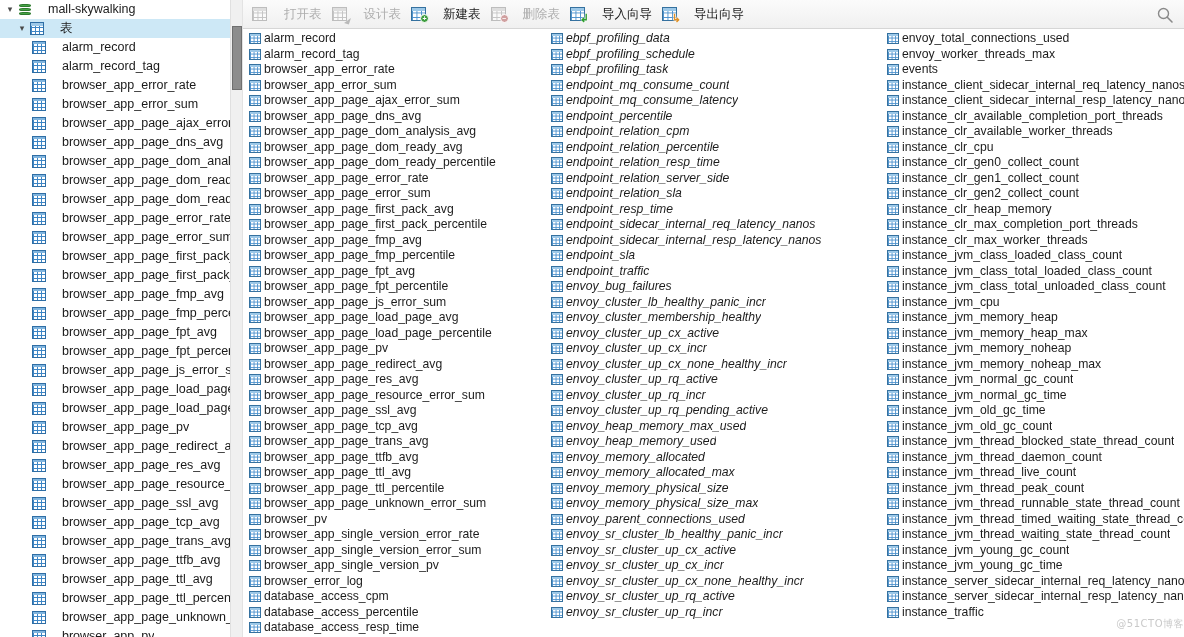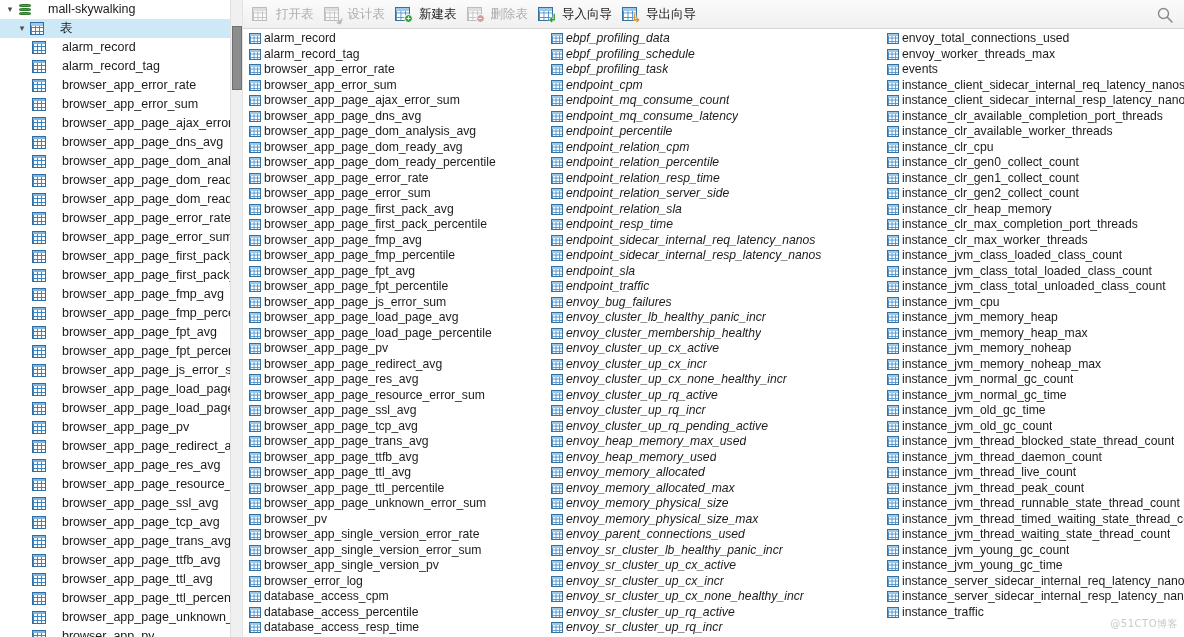--- a/index.html
+++ b/index.html
@@ -138,21 +138,21 @@
     height: 23px;
     padding: 0 5px 0 3px;
     margin-right: 2px;
     border-radius: 3px;
     cursor: default;
     white-space: nowrap;
   }
   .tb-btn .tb-label {
     font-size: 12.5px;
     color: #202020;
-    margin-left: 8px;
+    margin-left: 16px;
     font-family: "DejaVu Sans", "Liberation Sans", sans-serif;
   }
   .tb-btn.disabled .tb-label { color: #aeaeae; }
 
   
   .tb-ico {
     position: relative;
     width: 16px; height: 15px;
     flex: 0 0 16px;
   }
@@ -250,21 +250,21 @@
       linear-gradient(to bottom, #4a90cc 0 1px, transparent 1px);
     background-color: #ffffff;
     background-size: 3.6px 3.6px, 3.6px 3.6px;
     border: 1px solid #35719f;
     box-shadow: inset 0 2px 0 #9cc8e8;
   }
   .name-row .txt { overflow: hidden; }
 
   #watermark {
     position: absolute;
-    right: 6px; bottom: 6px;
+    right: 0; bottom: 6px;
     font-size: 10px;
     color: #c9c9c9;
     letter-spacing: 0.5px;
     font-family: "DejaVu Sans", "Liberation Sans", sans-serif;
     pointer-events: none;
   }
 </style>
 </head>
 <body>
 
@@ -642,24 +642,20 @@
           <div class="name-row">
             <span class="ic"></span>
             <span class="txt">ebpf_profiling_schedule</span>
           </div>
           <div class="name-row">
             <span class="ic"></span>
             <span class="txt">ebpf_profiling_task</span>
           </div>
           <div class="name-row">
             <span class="ic"></span>
-            <span class="txt">endpoint_cpm</span>
-          </div>
-          <div class="name-row">
-            <span class="ic"></span>
             <span class="txt">endpoint_mq_consume_count</span>
           </div>
           <div class="name-row">
             <span class="ic"></span>
             <span class="txt">endpoint_mq_consume_latency</span>
           </div>
           <div class="name-row">
             <span class="ic"></span>
             <span class="txt">endpoint_percentile</span>
           </div>

